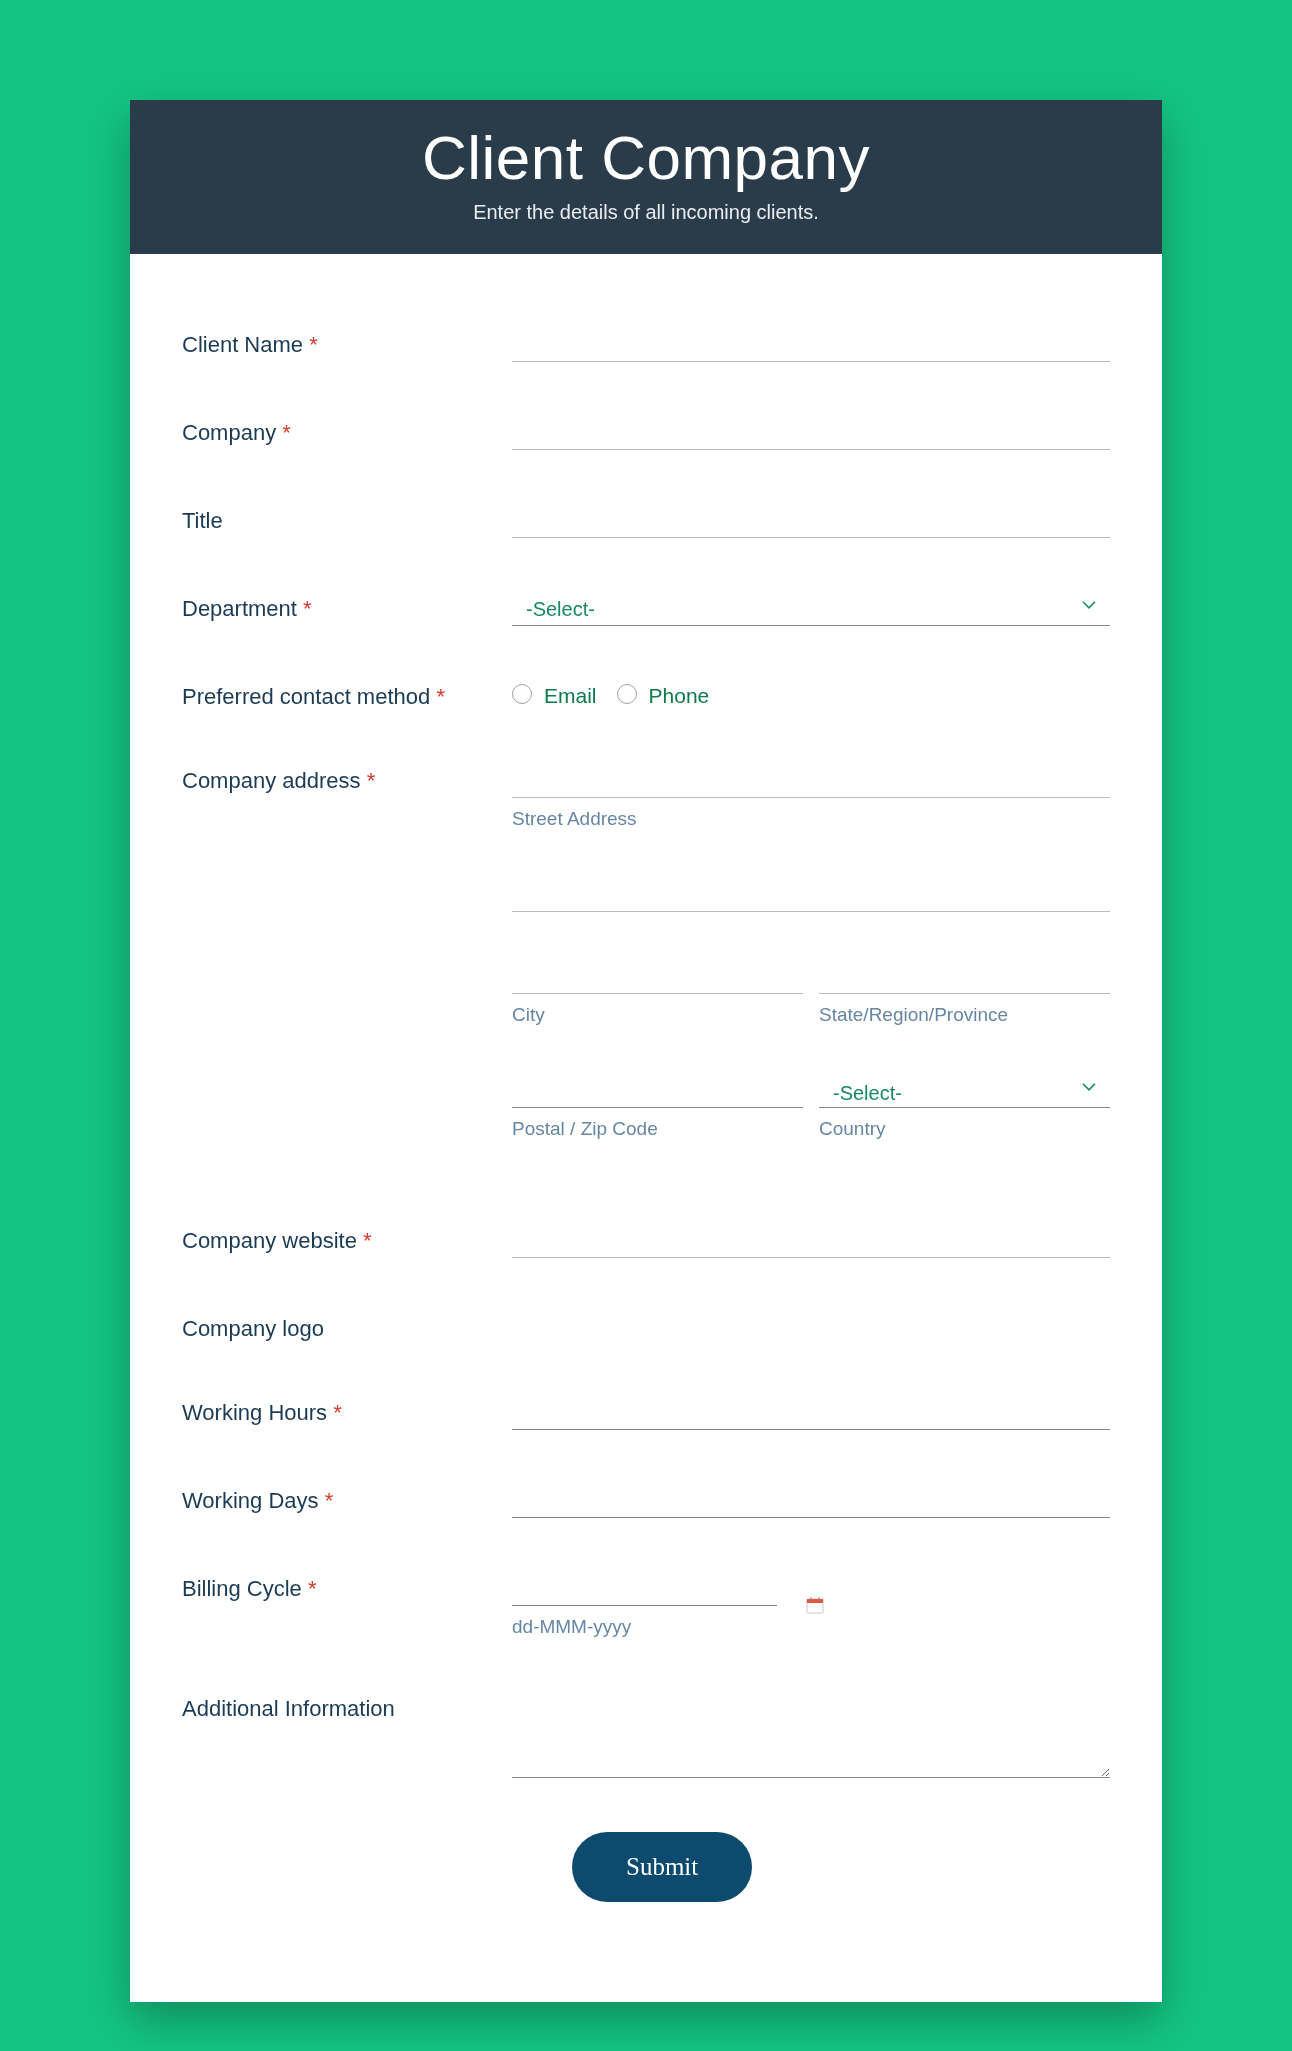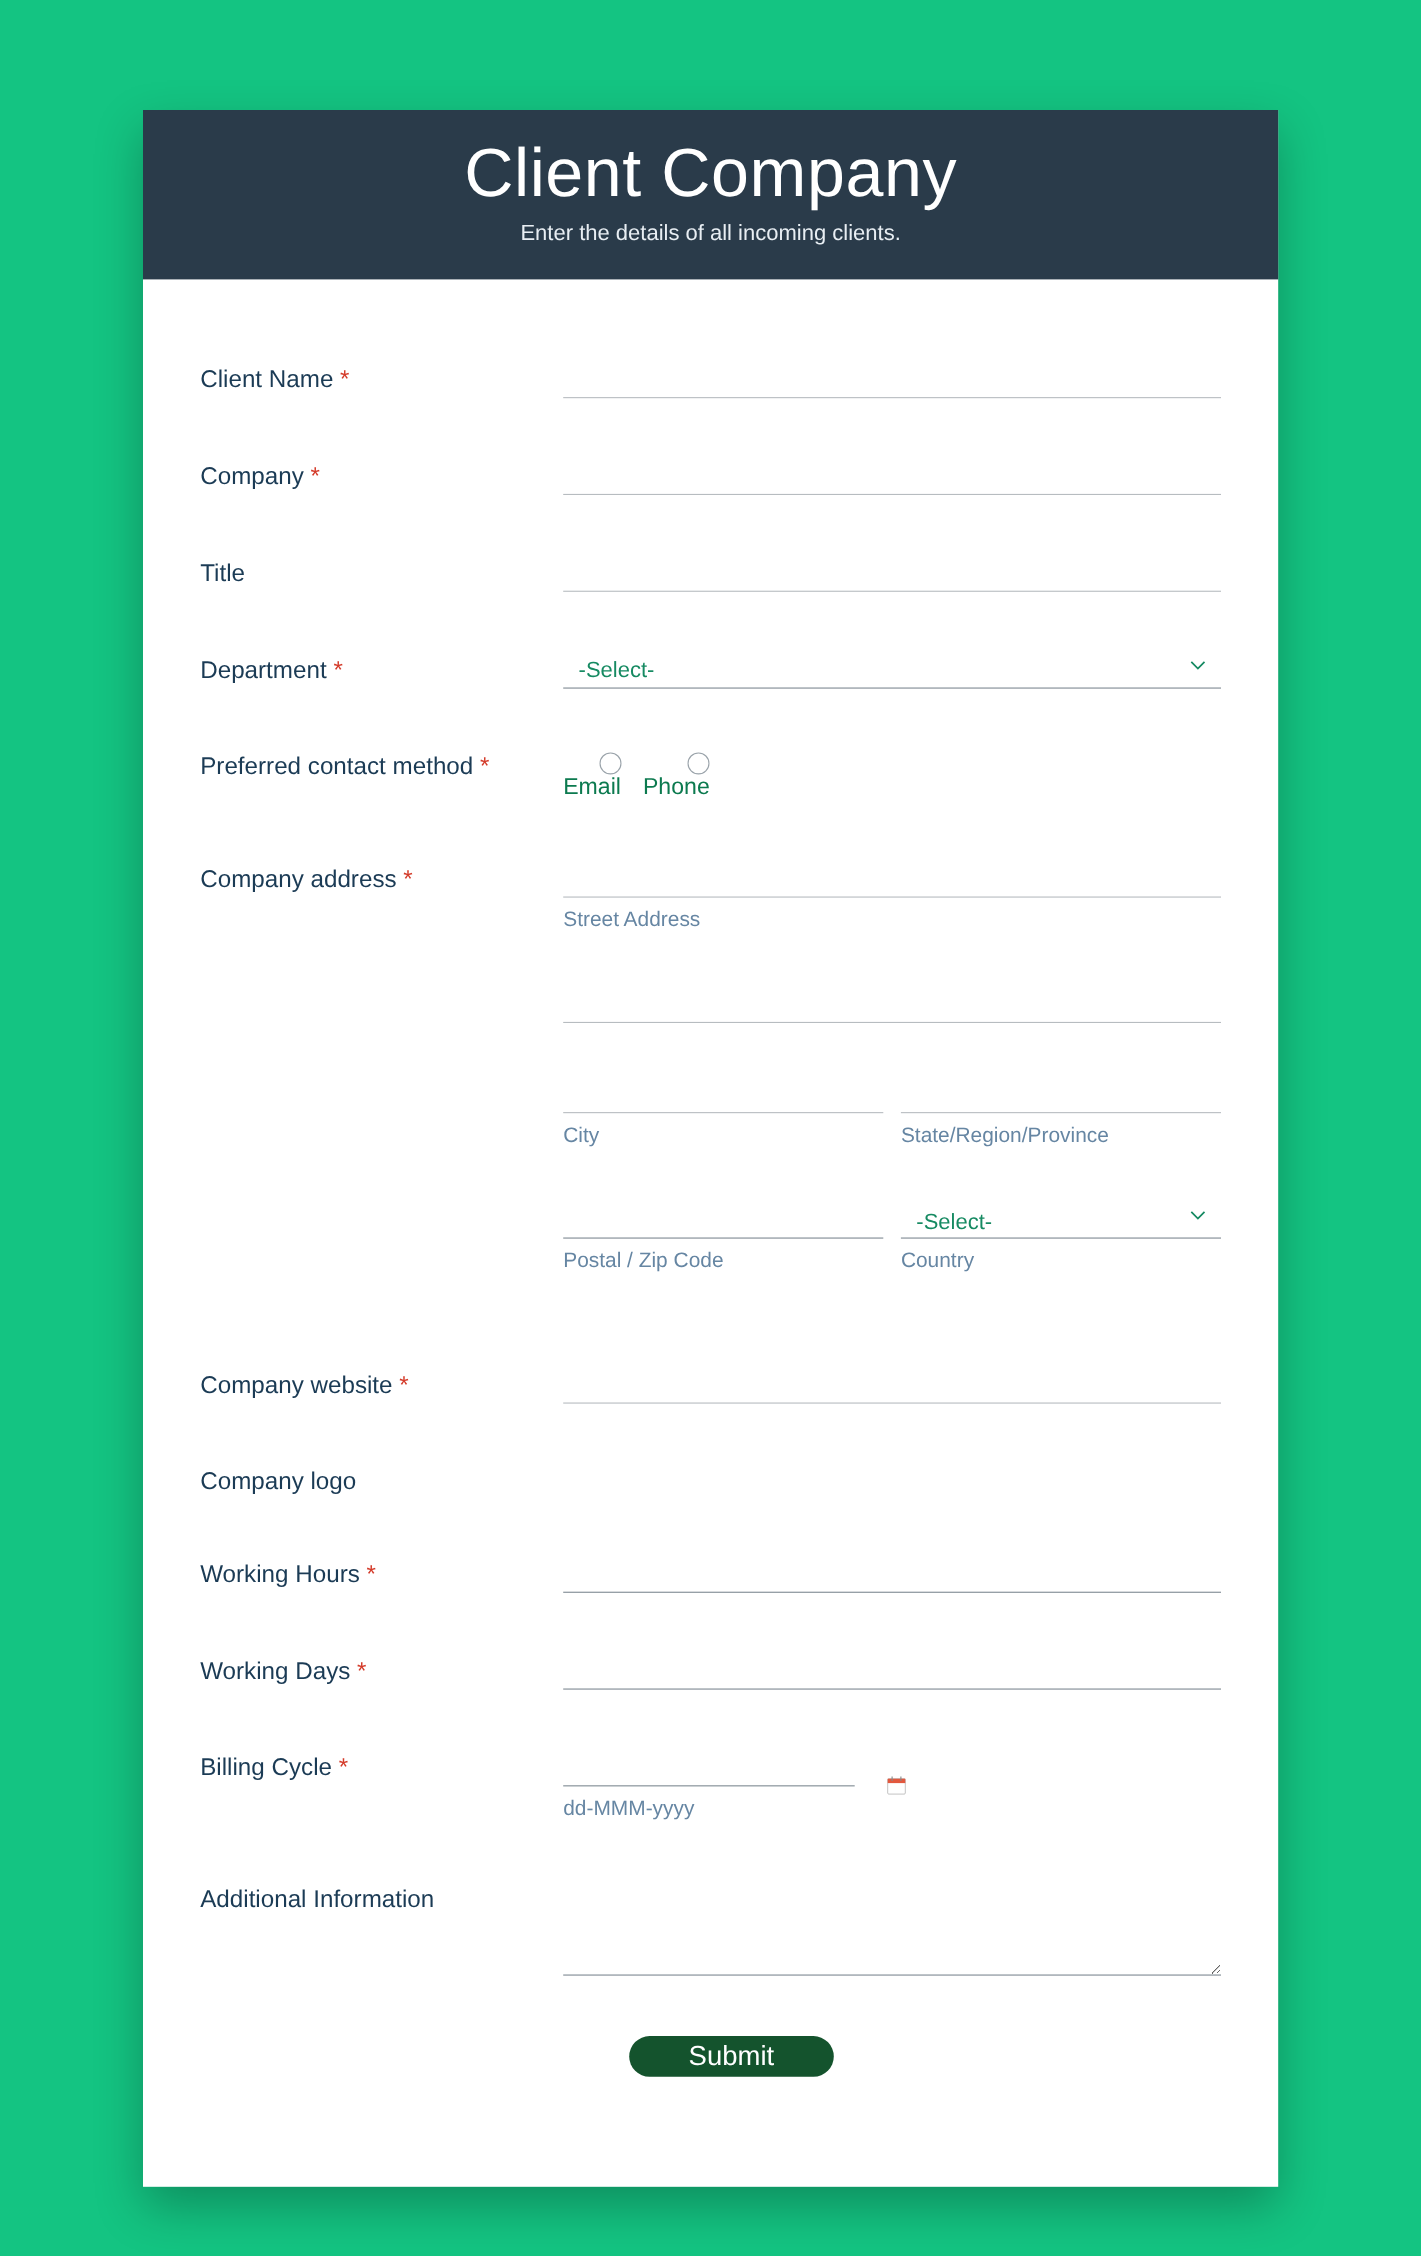--- a/index.html
+++ b/index.html
@@ -74,23 +74,22 @@
   }
   .chev svg { display:block; }
   .radios {
     display: flex;
     gap: 20px;
     padding-top: 18px;
     align-items: center;
   }
   .radio-item {
     display: flex;
-    align-items: flex-end;
-    gap: 0;
-    flex-direction: column;
+    align-items: flex-start;
+    gap: 12px;
   }
   .radio-circle {
     width: 20px; height: 20px;
     border: 1.5px solid #9aa3aa;
     border-radius: 50%;
   }
   .radio-label {
     color: #0c7a4f;
     font-size: 21px;
   }
@@ -162,27 +161,28 @@
     outline: none;
     background: transparent;
     resize: both;
   }
   .submit-wrap {
     text-align: left;
     padding-left: 60px;
     padding-top: 10px;
   }
   .submit-btn {
-    background: #14532d;
+    background: #0c4a6e;
     color: #ffffff;
     border: none;
     font-size: 25px;
-    padding: 4px 54px;
+    padding: 21px 54px;
     border-radius: 36px;
     cursor: pointer;
+    font-family: Liberation Serif, serif;
   }
   .under-heavy { border-bottom: 1.5px solid #7e8992; }
 </style>
 </head>
 <body>
 
 <div class="card">
 
   <div class="header">
     <h1>Client Company</h1>

